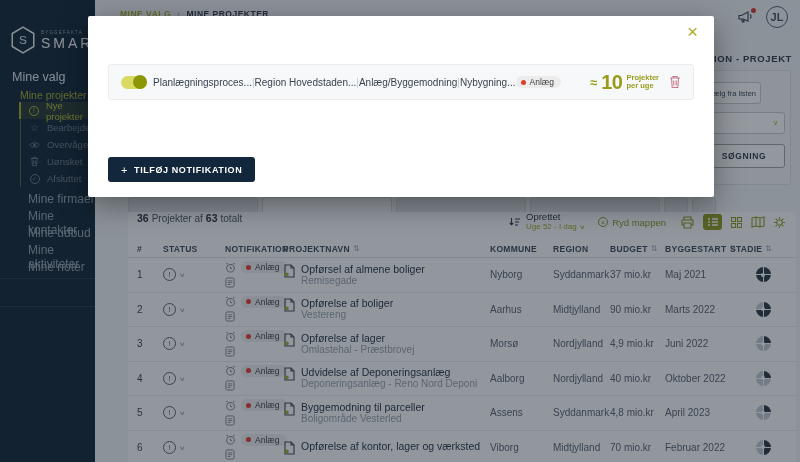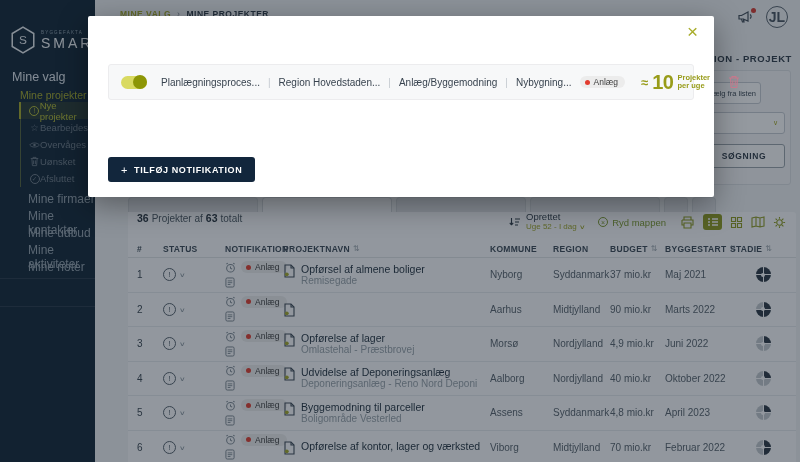--- a/index.html
+++ b/index.html
@@ -10,40 +10,40 @@
   
   .sidebar { position:absolute; left:0; top:0; width:95px; height:462px; background:#102435; z-index:1; }
   .logo { position:absolute; left:10px; top:26px; display:flex; align-items:center; gap:5px; }
   .logo svg { display:block; }
   .brandtxt { display:flex; flex-direction:column; }
   .brand-small { font-size:4.5px; letter-spacing:1.2px; color:#8fa0ac; }
   .brand-large { font-size:14px; letter-spacing:3px; color:#f2f5f7; font-weight:400; }
   .sb-h1 { position:absolute; left:12px; font-size:12.5px; color:#dfe6ec; }
   .sb-group { position:absolute; left:20px; font-size:10.5px; color:#a4a928; }
   .sb-subs { position:absolute; left:20px; top:102px; width:75px; border-left:1px solid rgba(164,170,60,.45); }
-  .sb-sub { display:flex; align-items:center; height:17px; padding-left:8px; color:#6d7b87; font-size:9.5px; }
+  .sb-sub { display:flex; align-items:center; gap:7px; height:17px; padding-left:8px; color:#6d7b87; font-size:9.5px; }
   .sb-sub .ic { width:11px; height:11px; display:flex; align-items:center; justify-content:center; color:#6d7b87; }
   .sb-sub.active { color:#b4ba30; background:rgba(148,158,34,.16); border-left:2px solid #a4a928; margin-left:-2px; }
   .sb-sub.active .ic { color:#b4ba30; }
   .circ-glyph { display:inline-flex; width:10px; height:10px; border:1px solid currentColor; border-radius:50%; align-items:center; justify-content:center; font-size:6.5px; font-style:normal; }
   .sb-item { position:absolute; left:28px; font-size:12px; color:#93a1ac; }
   .sb-div { position:absolute; left:0; width:95px; border-top:1px solid rgba(255,255,255,.09); }
   .sb-h2 { position:absolute; left:12px; font-size:12.5px; color:#dce3e8; display:flex; align-items:center; gap:10px; }
   .sb-h2 .chev { font-size:7px; color:#8f9ba5; transform:scaleX(1.6); }
 
   
   .main { position:absolute; left:95px; top:0; right:0; bottom:0; background:#f0f2f4; z-index:1; }
   .breadcrumb { position:absolute; left:25px; top:9px; display:flex; gap:6px; align-items:center; font-size:8.5px; font-weight:bold; letter-spacing:.5px; }
   .bc-a { color:#a4a928; }
   .bc-sep { color:#7d8791; font-weight:normal; }
   .bc-b { color:#2e3a46; }
   .top-icons { position:absolute; right:12px; top:6px; display:flex; align-items:center; gap:12px; }
   .mega { position:relative; color:#3f4a56; }
   .mega .dot { position:absolute; right:-2px; top:-2px; width:5px; height:5px; background:#d6392f; border-radius:50%; }
-  .avatar { width:22px; height:22px; border:1.5px solid #55606b; border-radius:50%; display:flex; align-items:center; justify-content:center; font-size:14px; font-weight:bold; color:#46525e; }
+  .avatar { width:22px; height:22px; border:1.5px solid #55606b; border-radius:50%; display:flex; align-items:center; justify-content:center; font-size:11px; font-weight:bold; color:#46525e; }
 
   
   .fp-heading { position:absolute; right:8px; top:53px; white-space:nowrap; font-size:9.5px; font-weight:bold; letter-spacing:.6px; color:#2e3a46; }
   .fp-card { position:absolute; right:9px; top:70px; width:96px; height:115px; background:#f5f6f8; border:1px solid #dcdfe3; border-radius:3px; padding:11px 7px; }
   .fp-btn { width:58px; height:22px; background:#fff; border:1px solid #c6ccd2; border-radius:3px; font-size:7.5px; color:#3c4854; display:flex; align-items:center; justify-content:center; }
   .fp-select { margin-top:8px; width:82px; height:22px; background:#fff; border:1px solid #c6ccd2; border-radius:3px; display:flex; align-items:center; justify-content:flex-end; padding-right:6px; color:#a4a928; font-size:7px; }
   .fp-search { margin-top:10px; width:82px; height:24px; background:#fdfdfd; border:1px solid #9aa3ab; border-radius:3px; font-size:8.5px; font-weight:bold; letter-spacing:.6px; color:#2e3a46; display:flex; align-items:center; justify-content:center; }
 
   
   .tabstrip { position:absolute; left:33px; top:196px; right:4px; height:16px; display:flex; gap:4px; align-items:flex-end; }
@@ -89,21 +89,21 @@
   .psub { font-size:10px; color:#96a0a8; line-height:12px; white-space:nowrap; }
   .c-stadie { display:flex; justify-content:center; }
   .stadie { position:relative; width:15px; height:15px; border-radius:50%; }
   .stadie::after { content:""; position:absolute; inset:36%; background:#fbfcfd; border-radius:50%; }
 
   
   .backdrop { position:absolute; inset:0; background:rgba(22,32,45,.46); z-index:5; }
   .modal { position:absolute; left:88px; top:16px; width:626px; height:181px; background:#fff; border-radius:2px; box-shadow:0 8px 30px rgba(0,0,0,.38); z-index:10; }
   .m-title { position:absolute; left:21px; top:16px; font-size:17px; font-weight:bold; color:#16222e;margin-top:48px; }
   .m-close { position:absolute; right:16px; top:6px; font-size:19px; color:#a9ad2b; line-height:20px; }
-  .m-row { position:absolute; left:20px; right:20px; top:48px; height:36px; background:#f7f8f9; border:1px solid #ececee; border-radius:3px; display:flex; align-items:center; padding:0 12px; gap:8px; }
+  .m-row { position:absolute; left:20px; right:20px; top:48px; height:36px; background:#f7f8f9; border:1px solid #ececee; border-radius:3px; display:flex; align-items:center; padding:0 12px; gap:0; }
   .toggle { width:26px; height:13px; background:#d9da62; border-radius:7px; position:relative; flex:none; margin-right:6px; }
   .toggle .knob { position:absolute; right:0px; top:-0.5px; width:14px; height:14px; background:#8d9606; border-radius:50%; }
   .seg { font-size:10px; color:#38434f; white-space:nowrap; }
   .seg-sep { color:#c3c9cf; font-size:10px; }
   .m-spacer { flex:1; }
   .approx { display:flex; align-items:center; gap:4px; color:#989c1a; }
   .approx-sym { font-size:13px; font-weight:bold; }
   .approx-num { font-size:20px; font-weight:bold; letter-spacing:-.5px; }
   .approx-unit { display:flex; flex-direction:column; font-size:7.5px; line-height:8px; font-weight:bold; }
   .m-trash { color:#c5798c; margin-left:10px; }
@@ -379,20 +379,24 @@
         </div>
       </div>
       <div class="c c-name">
         <span class="i doc">
                 <svg width="12" height="14" viewBox="0 0 12 14">
                   <path d="M2 1 h6 l3 3 v9 h-9 z" fill="none" stroke="currentColor" stroke-width="1.1"></path>
                   <path d="M8 1 v3 h3" fill="none" stroke="currentColor" stroke-width="1.1"></path>
                   <circle cx="3.8" cy="10.3" r="1.9" fill="#a4a928"></circle>
                 </svg>
               </span>
+        <div>
+          <div class="pname">Opførelse af boliger</div>
+          <div class="psub">Vestereng</div>
+        </div>
       </div>
       <div class="c cell-kommune">Aarhus</div>
       <div class="c cell-region">Midtjylland</div>
       <div class="c cell-budget">90 mio.kr</div>
       <div class="c cell-bygge">Marts 2022</div>
       <div class="c c-stadie">
               <span class="stadie" style="background: conic-gradient(rgb(251, 252, 253) 0deg, rgb(251, 252, 253) 7deg, rgb(43, 55, 67) 7deg, rgb(43, 55, 67) 83deg, rgb(251, 252, 253) 83deg, rgb(251, 252, 253) 90deg, rgb(251, 252, 253) 90deg, rgb(251, 252, 253) 97deg, rgb(43, 55, 67) 97deg, rgb(43, 55, 67) 173deg, rgb(251, 252, 253) 173deg, rgb(251, 252, 253) 180deg, rgb(251, 252, 253) 180deg, rgb(251, 252, 253) 187deg, rgb(43, 55, 67) 187deg, rgb(43, 55, 67) 263deg, rgb(251, 252, 253) 263deg, rgb(251, 252, 253) 270deg, rgb(251, 252, 253) 270deg, rgb(251, 252, 253) 277deg, rgb(194, 200, 205) 277deg, rgb(194, 200, 205) 353deg, rgb(251, 252, 253) 353deg, rgb(251, 252, 253) 360deg);"></span>
             </div>
     </div>
 

